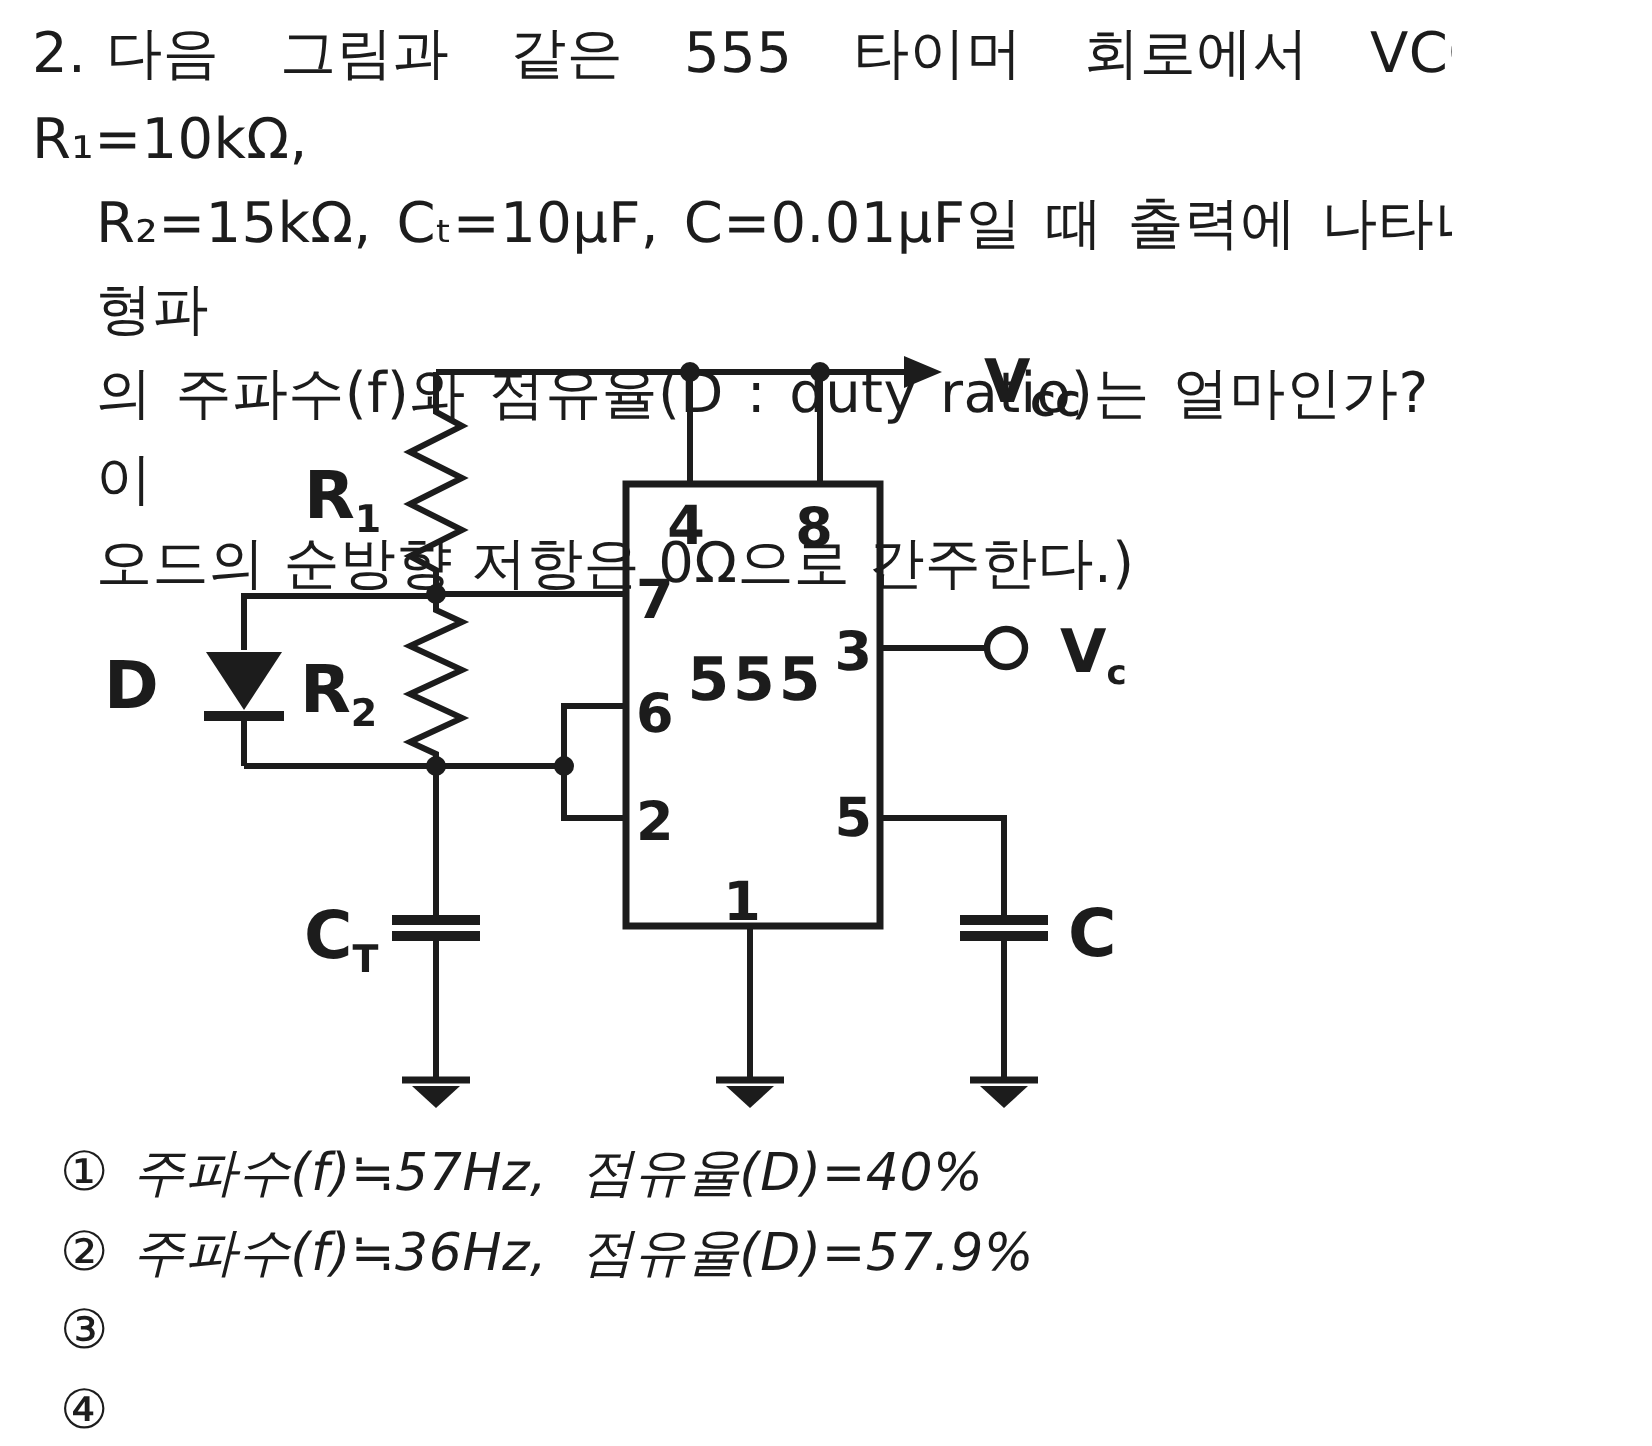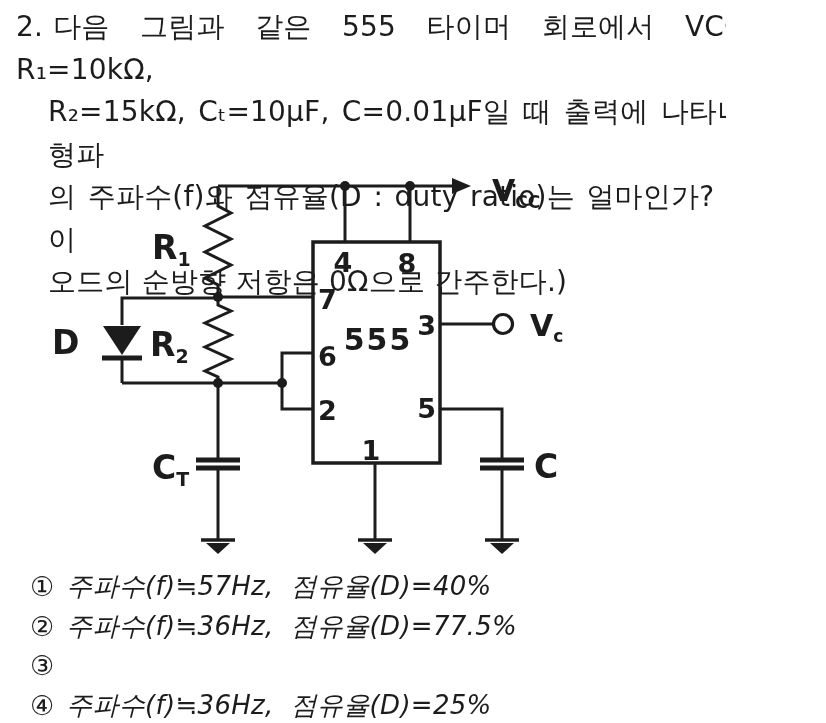--- a/index.html
+++ b/index.html
@@ -133,24 +133,23 @@
     <text class="vlbl" x="530" y="336"><tspan>V</tspan><tspan class="vlbl-sub" dy="6">c</tspan></text>
   </svg>
 
   <div class="choices">
     <div class="choice-row">
       <span class="choice-marker">①</span>
       <span class="choice-text">주파수(f)≒57Hz,  점유율(D)=40%</span>
     </div>
     <div class="choice-row">
       <span class="choice-marker">②</span>
-      <span class="choice-text">주파수(f)≒36Hz,  점유율(D)=77.5%</span>
+      <span class="choice-text">주파수(f)≒36Hz,  점유율(D)=57.9%</span>
     </div>
     <div class="choice-row">
       <span class="choice-marker">③</span>
     </div>
     <div class="choice-row">
       <span class="choice-marker">④</span>
-      <span class="choice-text">주파수(f)≒36Hz,  점유율(D)=25%</span>
     </div>
   </div>
 
 </div>
 
 </body></html>

